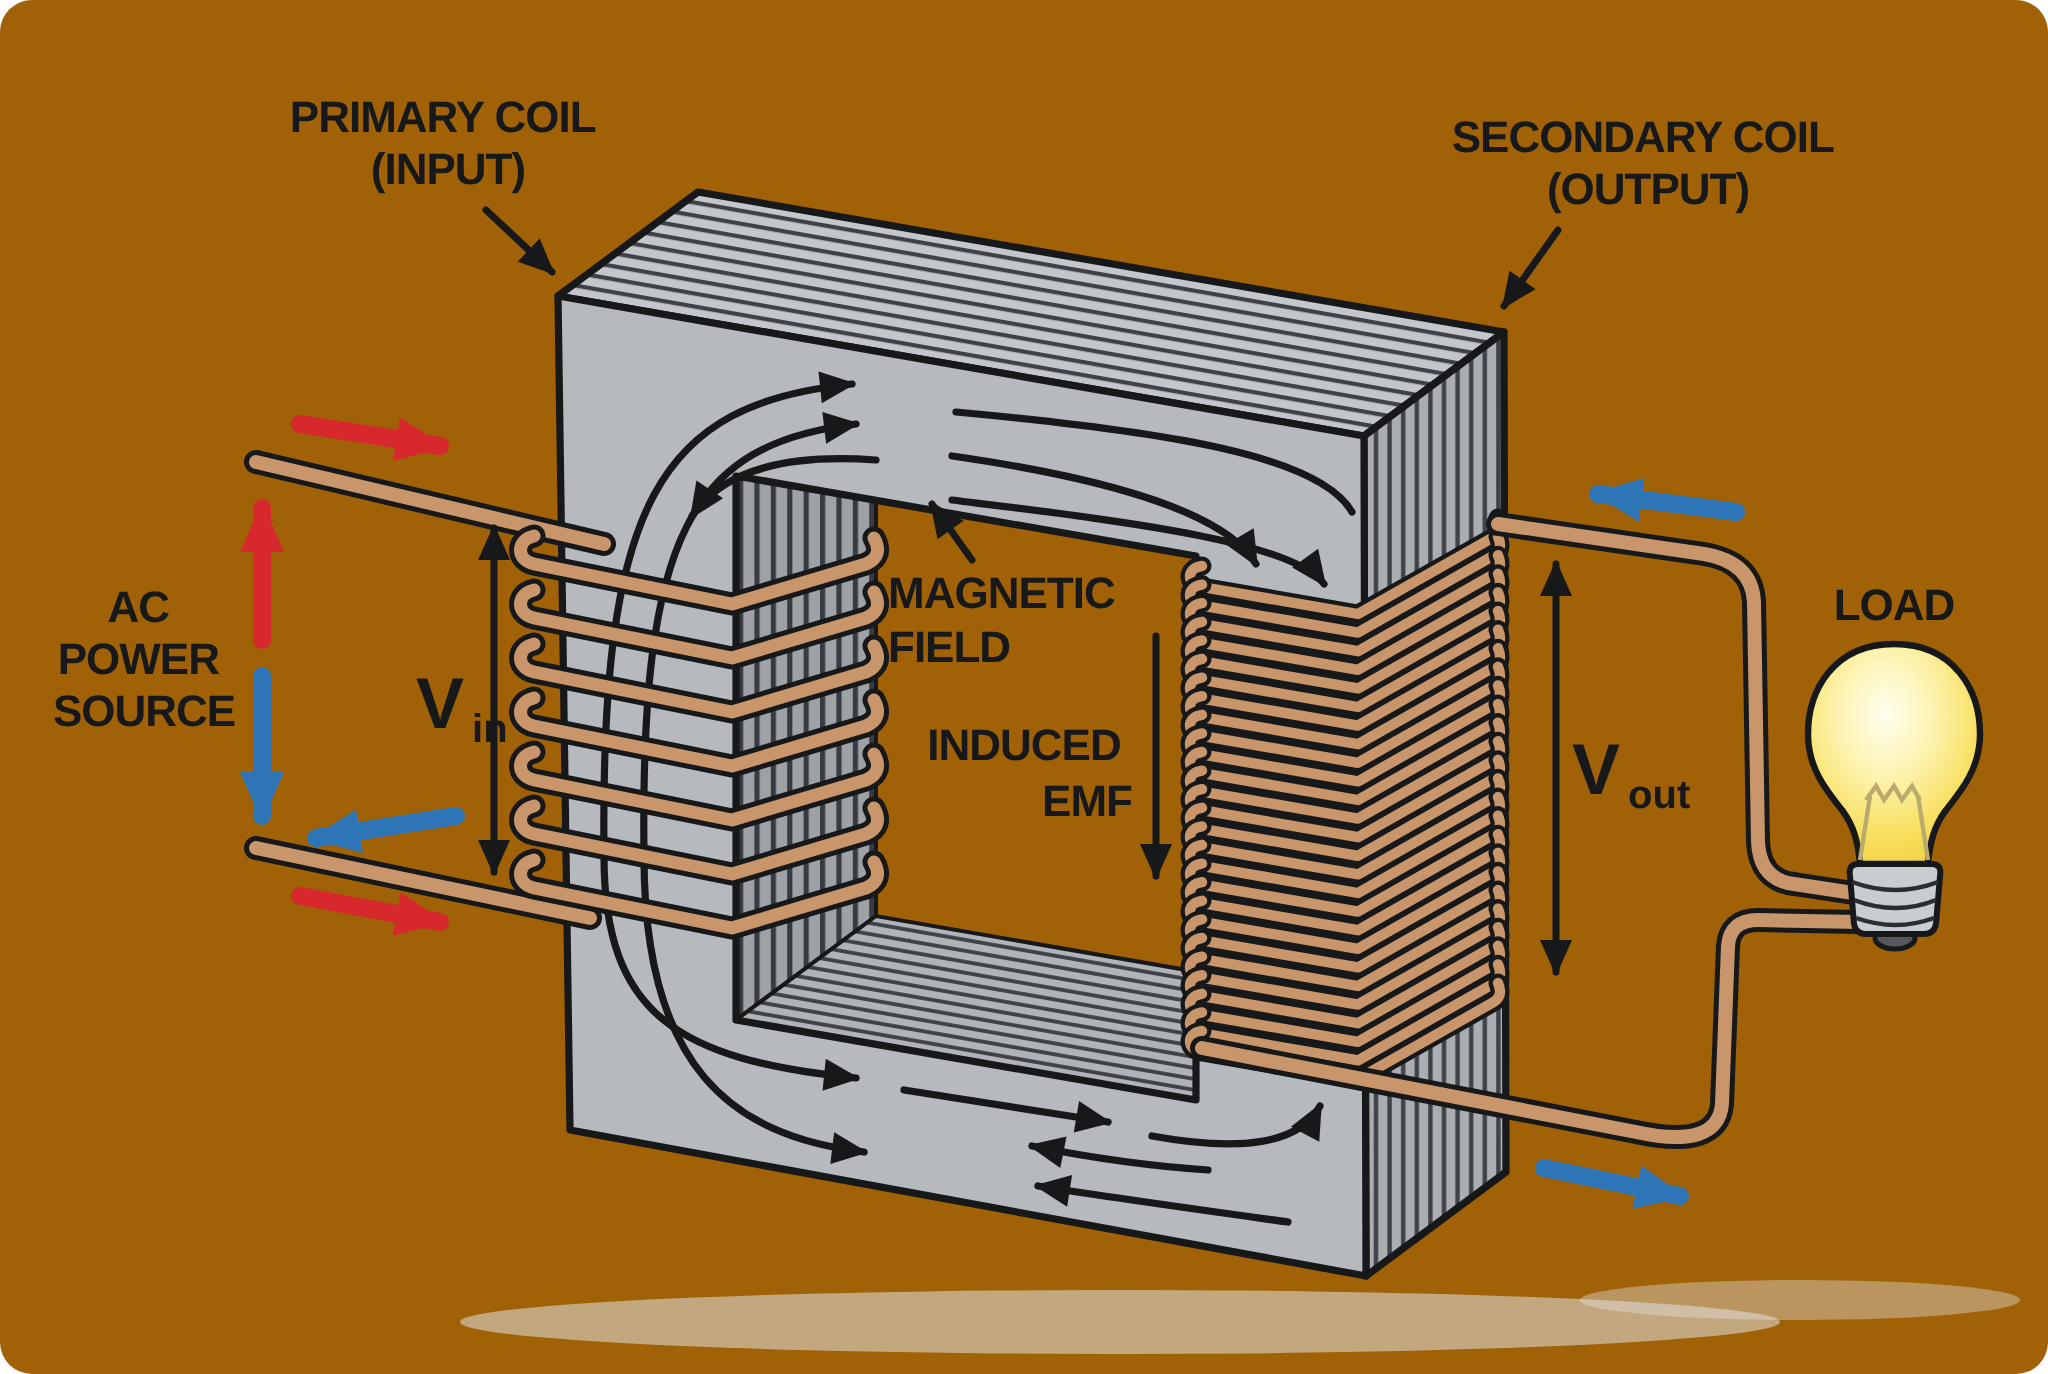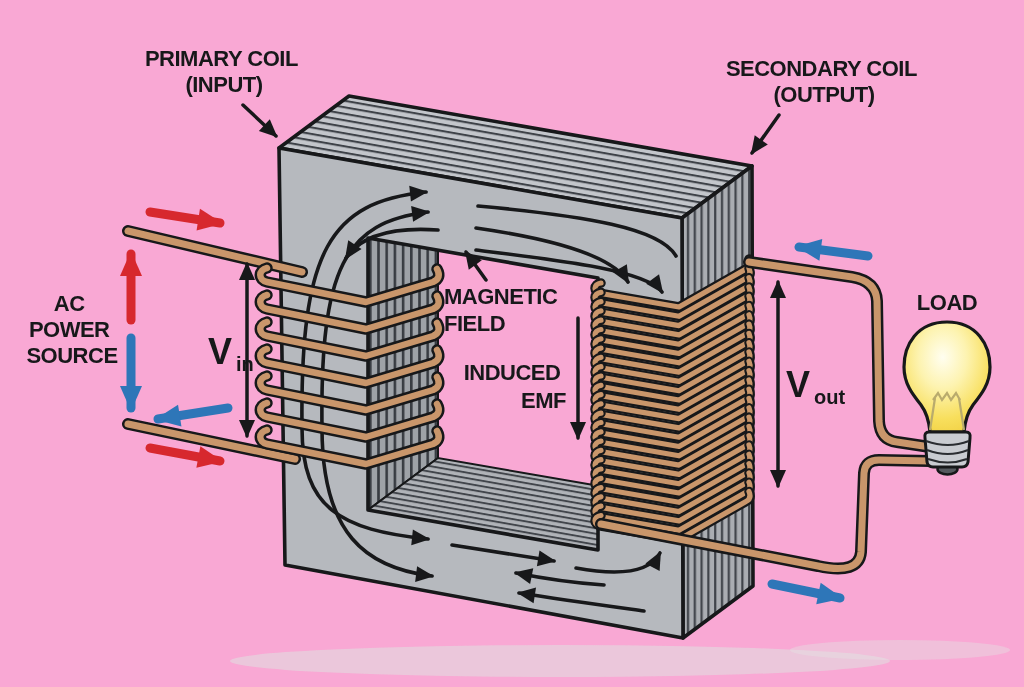--- a/index.html
+++ b/index.html
@@ -1,16 +1,16 @@
 <!DOCTYPE html>
 <html><head>
 <meta charset="utf-8">
 <style>
   html,body{margin:0;padding:0;background:#ffffff;}
-  .stage{position:relative;width:1024px;height:687px;background:#f9a8d4;overflow:hidden;}
+  .stage{position:relative;width:1024px;height:687px;background:#a16207;overflow:hidden;border-radius:16px;}
   svg{display:block;}
   .lbl{font-family:"Liberation Sans",sans-serif;font-weight:700;font-size:22px;fill:#17181a;letter-spacing:-0.5px;}
   .lblsm{font-family:"Liberation Sans",sans-serif;font-weight:700;font-size:22px;fill:#17181a;letter-spacing:-0.5px;}
   .vsym{font-family:"Liberation Sans",sans-serif;font-weight:700;font-size:36px;fill:#17181a;}
   .vsub{font-family:"Liberation Sans",sans-serif;font-weight:700;font-size:20px;fill:#17181a;}
   .fieldline{fill:none;stroke:#17181a;stroke-width:3.6;stroke-linecap:round;}
   .ptr{fill:none;stroke:#17181a;stroke-width:3.5;stroke-linecap:round;}
   .dbl{fill:none;stroke:#17181a;stroke-width:3.5;stroke-linecap:round;}
   .wireb{fill:none;stroke:#17181a;stroke-width:12;stroke-linecap:round;stroke-linejoin:round;}
   .wirec{fill:none;stroke-width:7;stroke-linecap:round;stroke-linejoin:round;}

